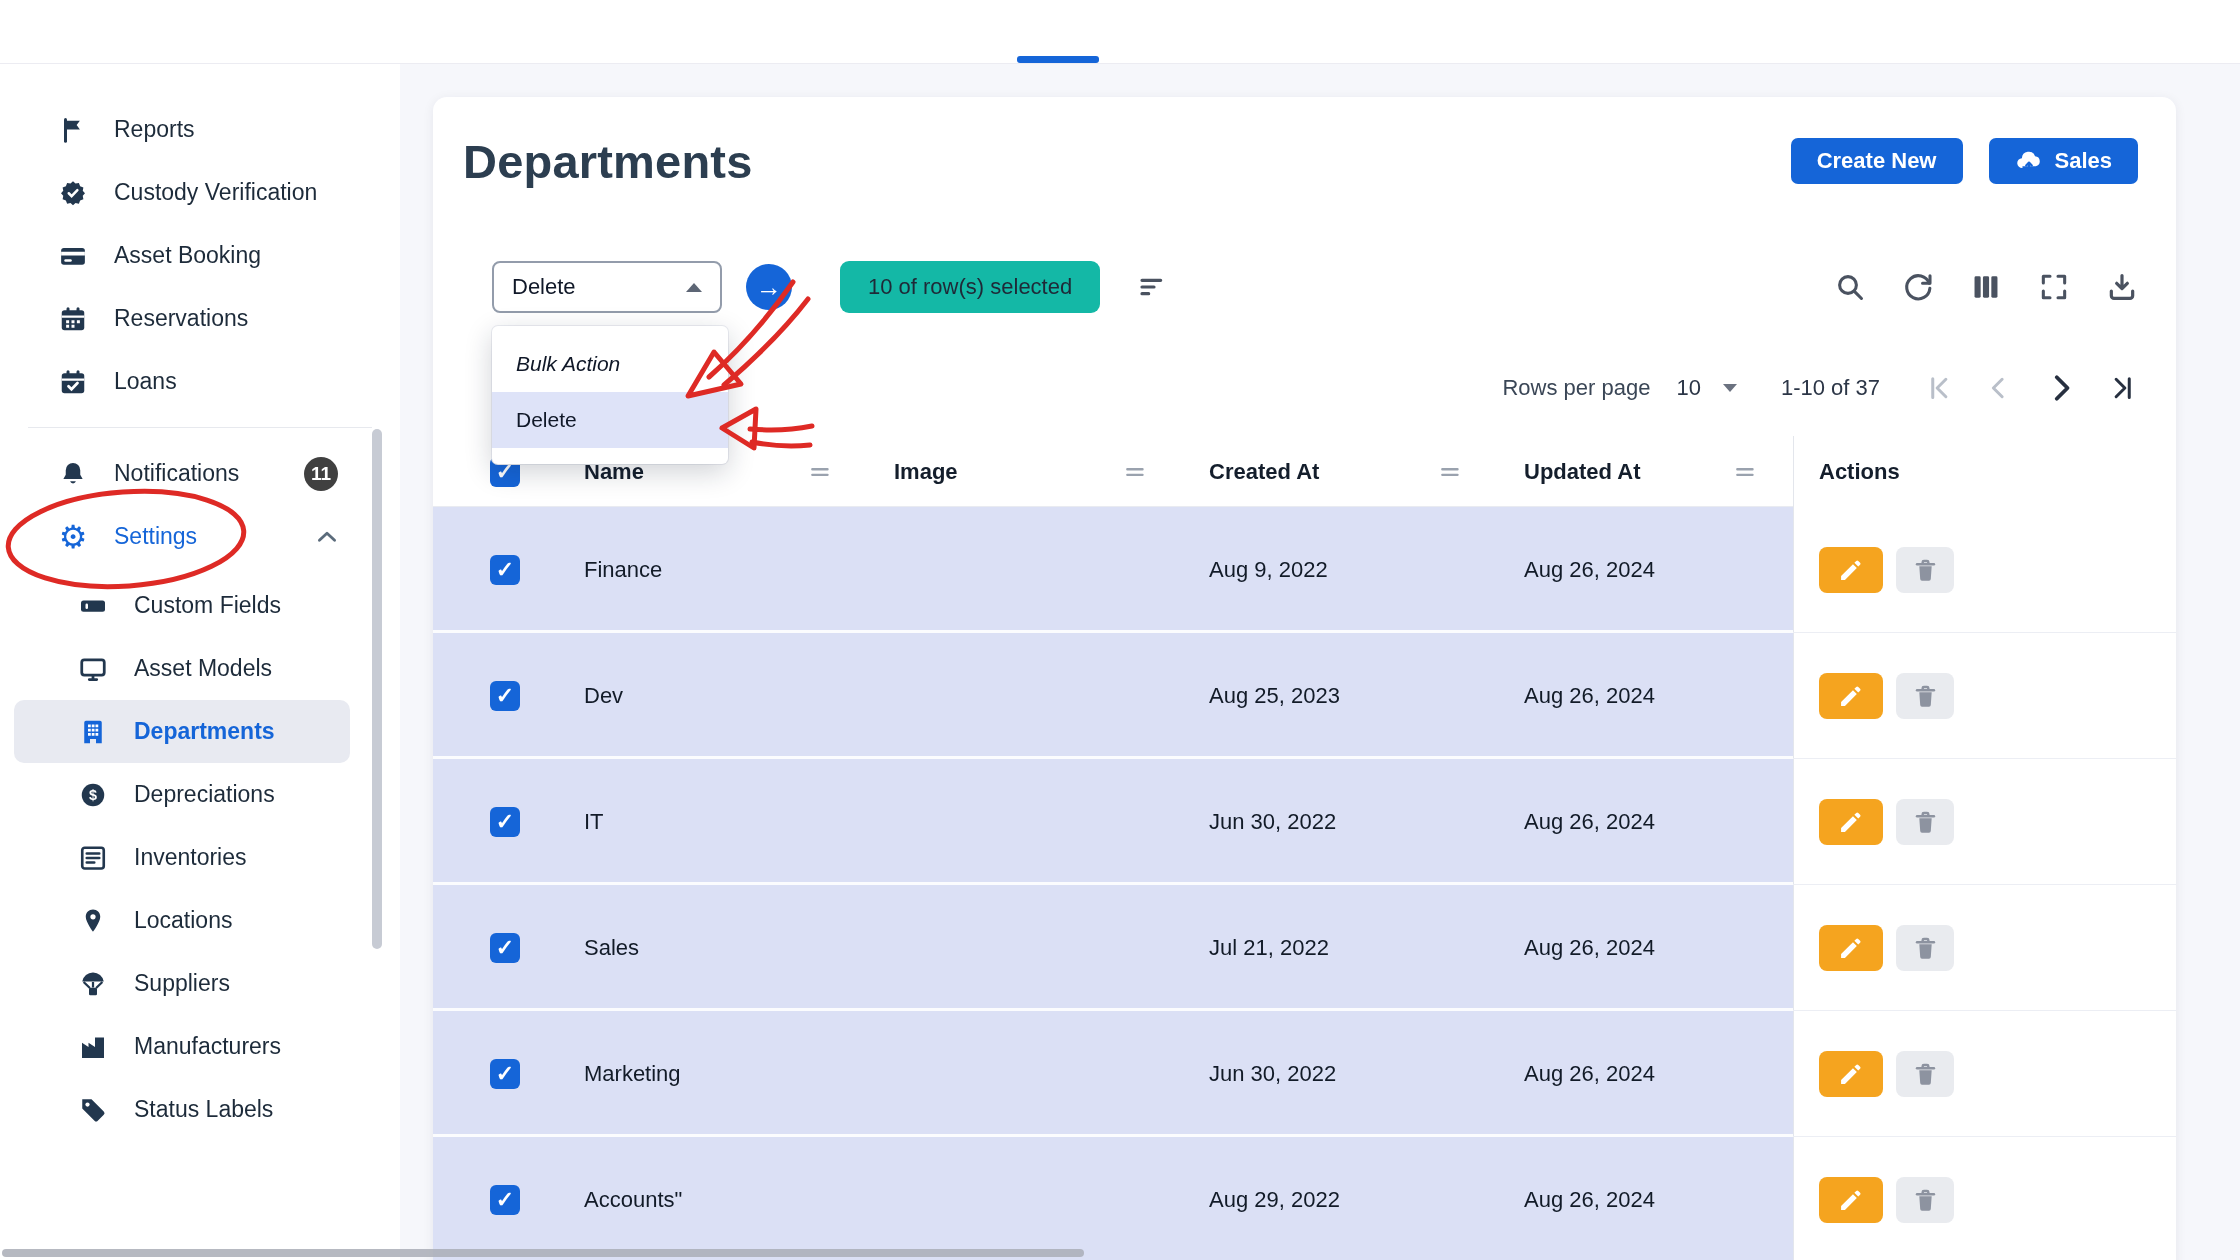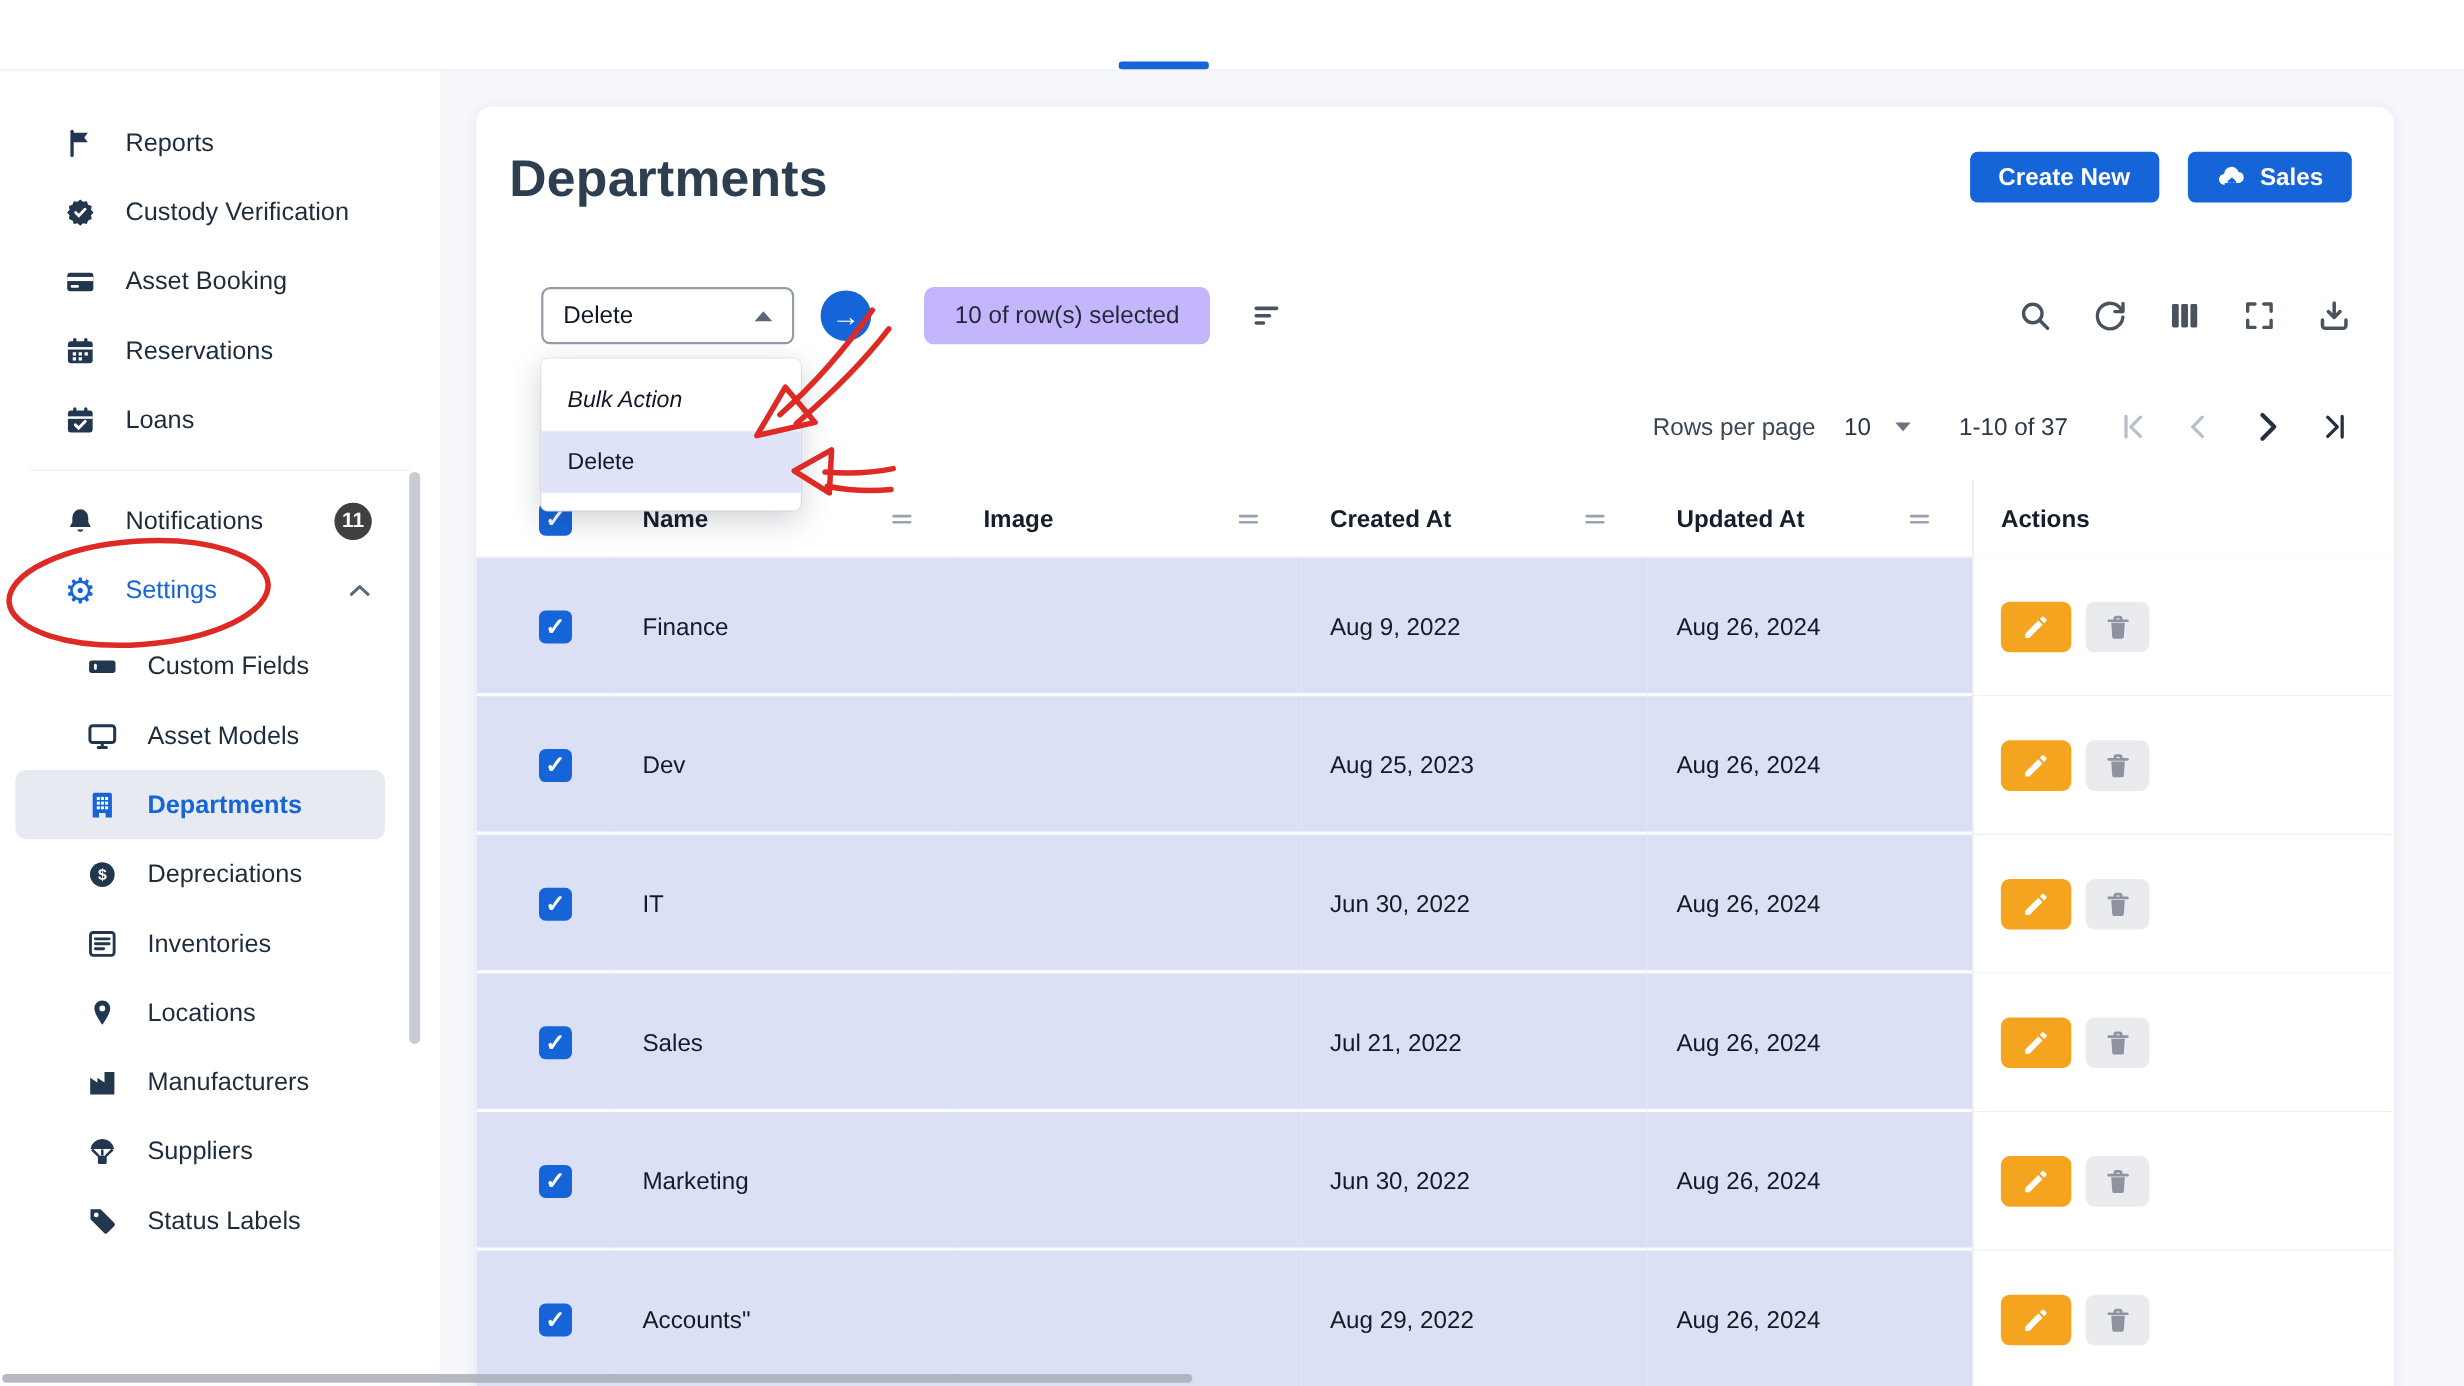--- a/index.html
+++ b/index.html
@@ -37,21 +37,21 @@
   .card-head{position:absolute; top:26px; left:30px; right:38px; height:76px; display:flex; align-items:center; justify-content:space-between;}
   .page-title{font-size:47px; font-weight:700; color:var(--title); letter-spacing:.2px;}
   .head-buttons{display:flex; gap:26px;}
   .btn{height:46px; border:none; border-radius:7px; background:var(--accent); color:#fff; font-size:22px; font-weight:600; font-family:inherit; padding:0 26px; display:flex; align-items:center; gap:12px; cursor:pointer;}
 
   
   .toolbar{position:absolute; top:164px; left:30px; right:38px; height:52px; display:flex; align-items:center;}
   .bulk-select{margin-left:29px; width:230px; height:52px; border:2px solid #939cab; border-radius:8px; background:#fff; display:flex; align-items:center; justify-content:space-between; padding:0 18px; font-size:22px; color:#101828; cursor:pointer;}
   .caret-up{width:0; height:0; border-left:8px solid transparent; border-right:8px solid transparent; border-bottom:9px solid #5d6675;}
   .go-btn{width:46px; height:46px; border-radius:50%; border:none; background:var(--accent); color:#fff; font-size:26px; margin-left:24px; display:flex; align-items:center; justify-content:center; cursor:pointer;}
-  .chip{margin-left:48px; height:52px; border-radius:9px; background:#c4b5fd; display:flex; align-items:center; padding:0 28px; font-size:22px; color:#1f2937;}
+  .chip{margin-left:48px; height:52px; border-radius:9px; background:#14b8a6; display:flex; align-items:center; padding:0 28px; font-size:22px; color:#1f2937;}
   .filter-ic{margin-left:38px; display:flex; cursor:pointer;}
   .tool-icons{margin-left:auto; display:flex; align-items:center; gap:36px; color:#4a5260;}
   .tool-icons .tic{display:flex; cursor:pointer;}
 
   
   .menu{position:absolute; left:492px; top:326px; width:236px; background:#fff; border-radius:6px; padding:10px 0 16px; box-shadow:0 8px 28px rgba(20,30,50,.20), 0 0 0 1px #edeef3; z-index:40;}
   .menu-item{height:56px; display:flex; align-items:center; padding:0 24px; font-size:21px; color:#101828; cursor:pointer;}
   .menu-item.it{font-style:italic;}
   .menu-item.hl{background:#dee3f8;}
 
@@ -250,35 +250,35 @@
             <path d="M12 2.8c-3.2 0-5.8 2.5-5.8 5.7 0 4.2 5.8 12 5.8 12s5.8-7.8 5.8-12c0-3.2-2.6-5.7-5.8-5.7z" fill="currentColor"></path>
             <circle cx="12" cy="8.6" r="2.1" fill="#fff"></circle>
           </svg>
       </span>
       <span class="lbl">Locations</span>
     </div>
 
     <div class="sub-item">
       <span class="icn">
         <svg viewBox="0 0 24 24" width="30" height="30">
-            <path d="M3.2 20.8V8.6l5.2 3.4V8.6l5.2 3.4V4.4h7.2v16.4z" fill="currentColor"></path>
-          </svg>
-      </span>
-      <span class="lbl">Manufacturers</span>
-    </div>
-
-    <div class="sub-item">
-      <span class="icn">
-        <svg viewBox="0 0 24 24" width="30" height="30">
             <path d="M12 2.8A8.6 8.6 0 0 0 3.4 10h17.2A8.6 8.6 0 0 0 12 2.8z" fill="currentColor"></path>
             <path d="M4.5 10.4l5 4.8M19.5 10.4l-5 4.8M12 10.4v4.4" stroke="currentColor" stroke-width="1.8" fill="none"></path>
             <rect x="8.8" y="15" width="6.4" height="6" rx="1" fill="currentColor"></rect>
           </svg>
       </span>
       <span class="lbl">Suppliers</span>
+    </div>
+
+    <div class="sub-item">
+      <span class="icn">
+        <svg viewBox="0 0 24 24" width="30" height="30">
+            <path d="M3.2 20.8V8.6l5.2 3.4V8.6l5.2 3.4V4.4h7.2v16.4z" fill="currentColor"></path>
+          </svg>
+      </span>
+      <span class="lbl">Manufacturers</span>
     </div>
 
     <div class="sub-item">
       <span class="icn">
         <svg viewBox="0 0 24 24" width="30" height="30">
             <path d="M3.4 3.4h7.4l9.8 9.8a1.8 1.8 0 0 1 0 2.6l-4.8 4.8a1.8 1.8 0 0 1-2.6 0L3.4 10.8z" fill="currentColor"></path>
             <circle cx="7.6" cy="7.6" r="1.7" fill="#fff"></circle>
           </svg>
       </span>
       <span class="lbl">Status Labels</span>

